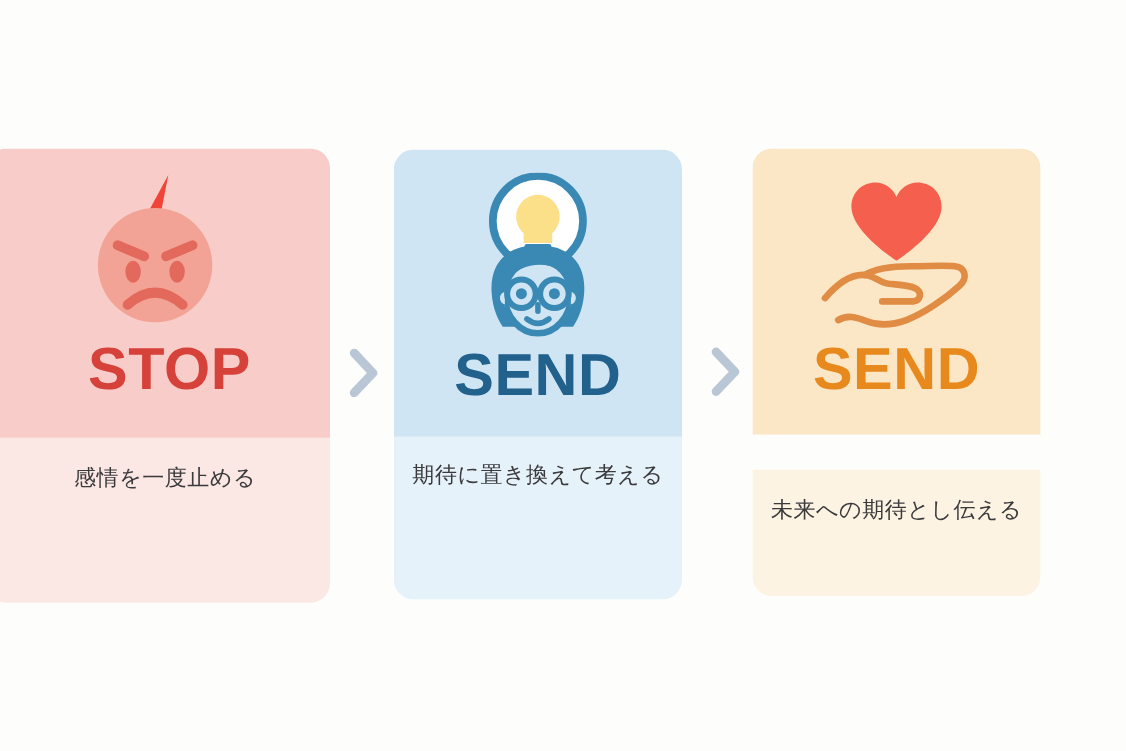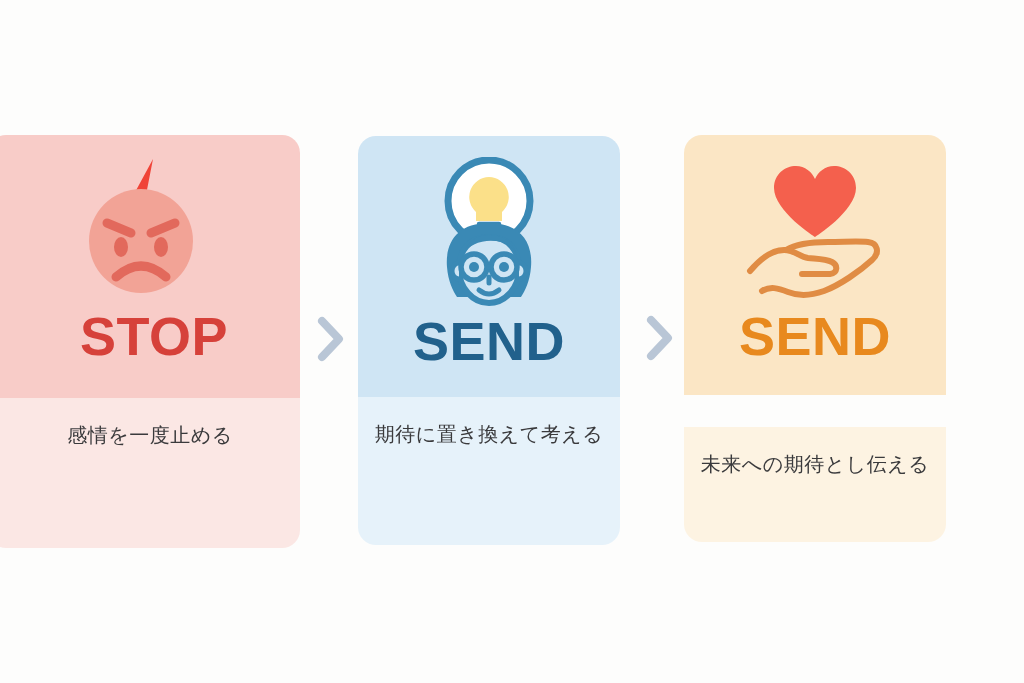--- a/index.html
+++ b/index.html
@@ -50,21 +50,21 @@
   .card--send  .card-top { height: 260px; background: #fbe6c5; }
 
   .card-bottom {
     flex: 1 1 auto;
     display: flex;
     align-items: flex-start;
     justify-content: center;
     padding-top: 24px;
   }
   .card--stop  .card-bottom { background: #fbe7e4; }
-  .card--shift .card-bottom { background: #e6f2fa; }
+  .card--shift .card-bottom { background: #e6f2fa; font-family: Liberation Mono, monospace; }
   .card--send  .card-bottom { background: #fdf3e2; margin-top: 32px; }
 
   
 
   .icon-wrap {
     margin-top: 22px;
     height: 150px;
     display: flex;
     align-items: center;
     justify-content: center;

